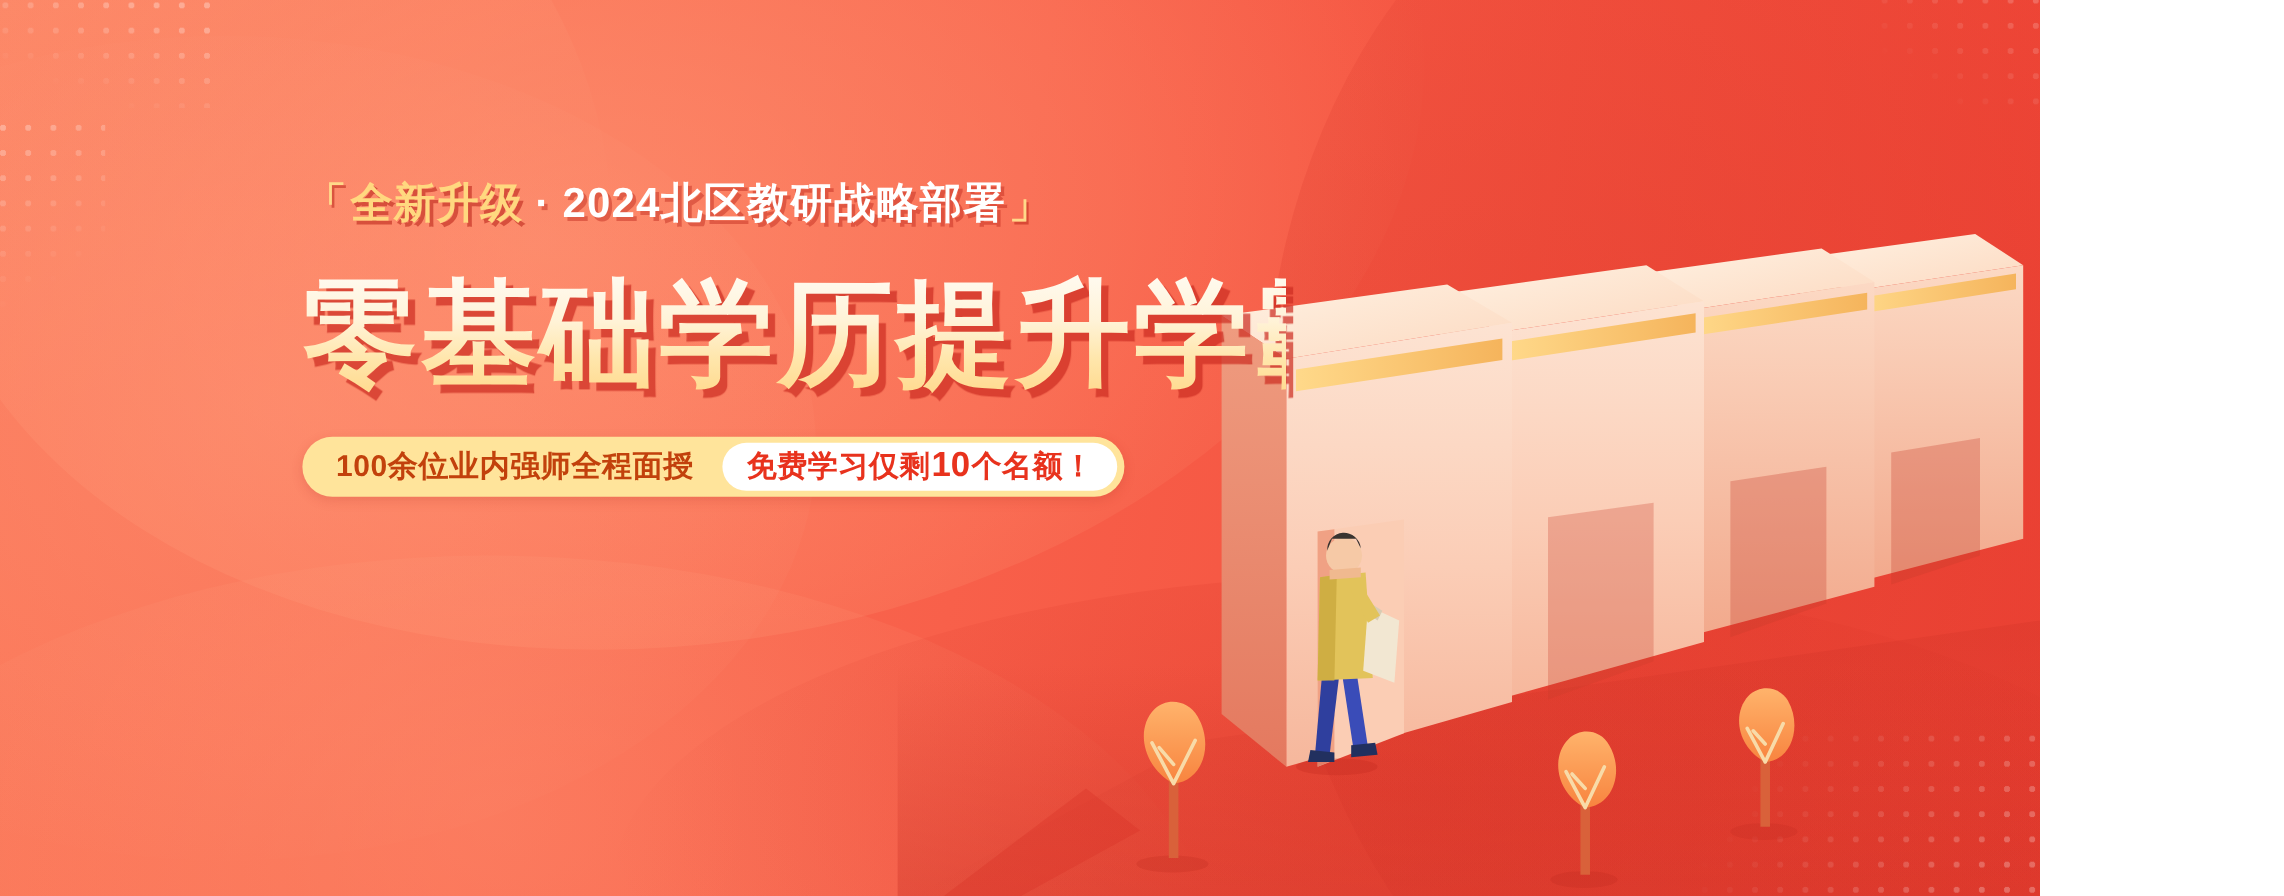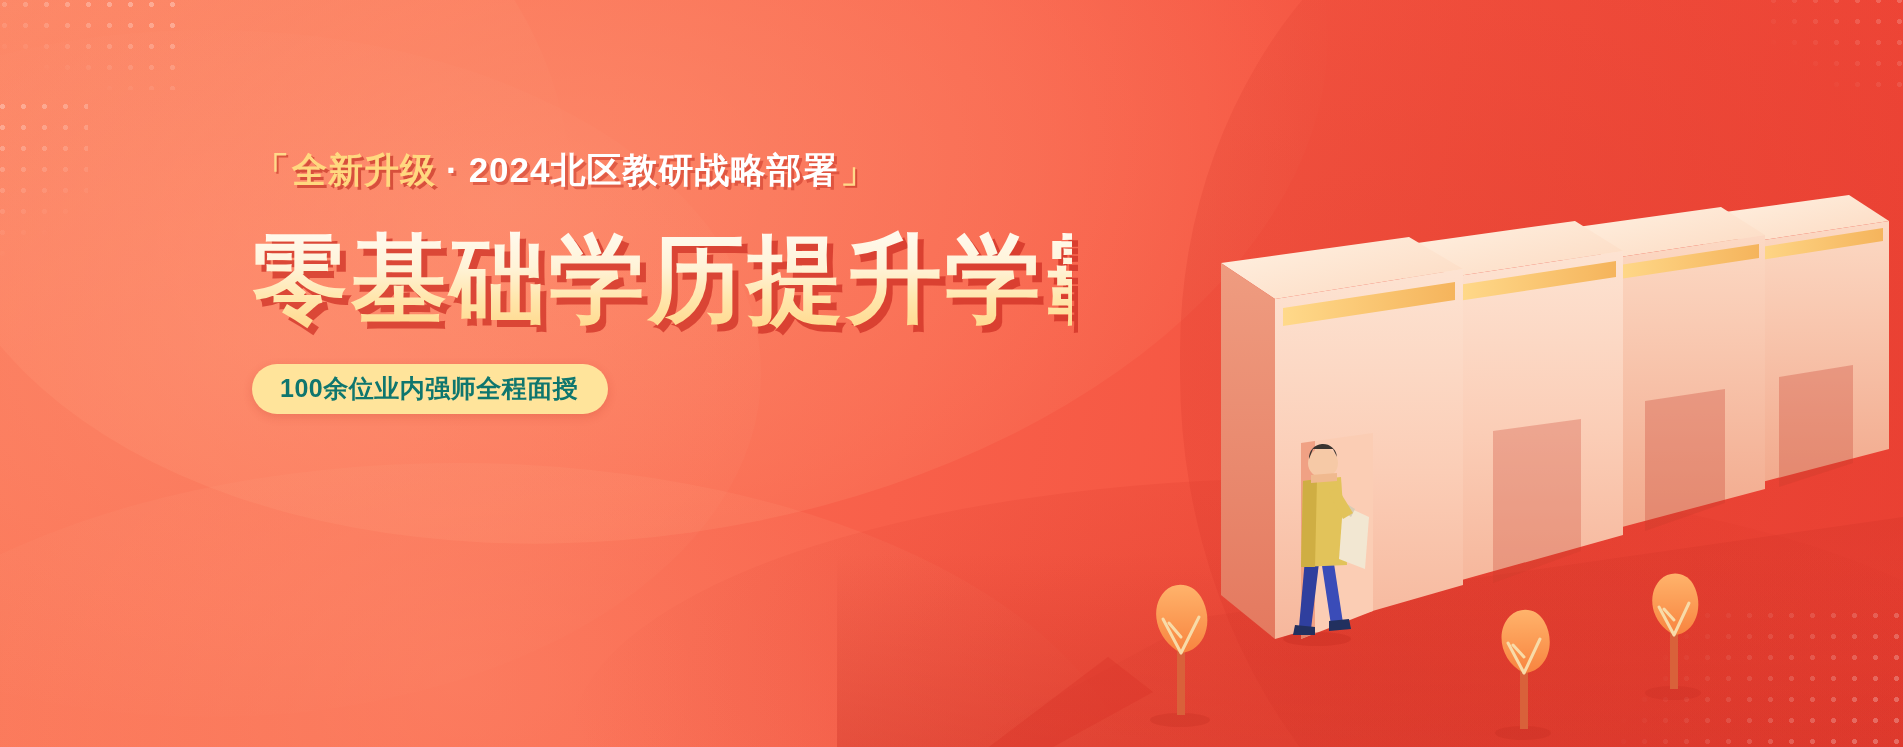--- a/index.html
+++ b/index.html
@@ -1,20 +1,20 @@
 <!DOCTYPE html>
 <html><head>
 <meta charset="utf-8">
 <style>
   html,body{margin:0;padding:0;background:#fff;}
   body{font-family:"Liberation Sans","DejaVu Sans",sans-serif;}
 
   #banner{
     position:relative;
-    width:1903px;height:747px;
+    width:1700px;height:747px;
     overflow:hidden;
     background:linear-gradient(100deg,#fb7a5b 0%,#fa6f53 22%,#f8604a 48%,#f4523f 72%,#ee4335 100%);
   }
 
   .wave-top{
     position:absolute;left:-4%;top:-46%;
     width:74%;height:118%;
     background:radial-gradient(ellipse at 40% 60%,rgba(255,160,125,.55) 0%,rgba(255,150,115,.28) 45%,rgba(255,150,115,0) 72%);
     border-radius:50%;
     transform:rotate(-8deg);
@@ -106,21 +106,21 @@
   .pill{
     margin-top:34px;
     display:inline-flex;align-items:center;
     height:50px;
     background:#ffe49b;
     border-radius:26px;
     padding:0 6px 0 28px;
     box-shadow:0 3px 10px rgba(170,40,26,.18);
   }
   .pill-left{
-    color:#0f766e;font-size:25px;font-weight:700;letter-spacing:.5px;
+    color:#c2410c;font-size:25px;font-weight:700;letter-spacing:.5px;
     padding-right:24px;white-space:nowrap;
   }
   .pill-right{
     display:flex;align-items:center;height:40px;
     background:#ffffff;border-radius:21px;
     padding:0 20px;white-space:nowrap;
   }
   .pill-right .t{color:#e8321d;font-size:25px;font-weight:700;letter-spacing:.5px;}
   .pill-right .num{color:#e8321d;font-size:29px;font-weight:800;padding:0 1px;}
 
@@ -267,16 +267,21 @@
   <div class="copy">
 
     <div class="subtitle">
       <span class="brk">「</span><span class="gold">全新升级</span><span class="mid">·</span><span class="white">2024北区教研战略部署</span><span class="brk">」</span>
     </div>
 
     <div class="title">零基础学历提升学霸班</div>
 
     <div class="pill">
       <span class="pill-left">100余位业内强师全程面授</span>
+      <span class="pill-right">
+        <span class="t">免费学习仅剩</span>
+          <span class="num">10</span>
+          <span class="t">个名额！</span>
+      </span>
     </div>
 
   </div>
 </div>
 
 </body></html>

